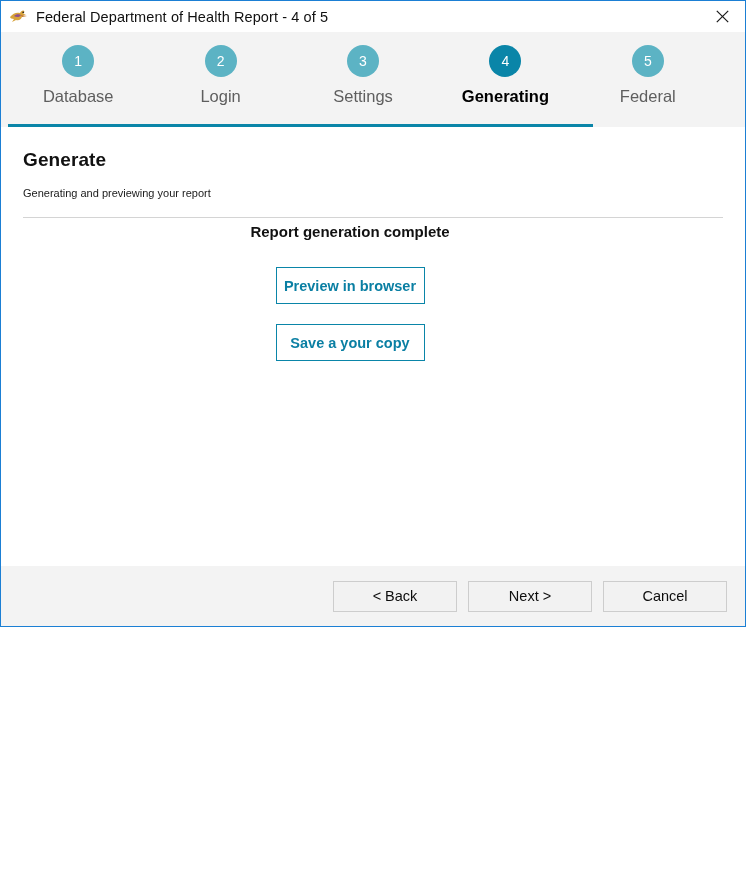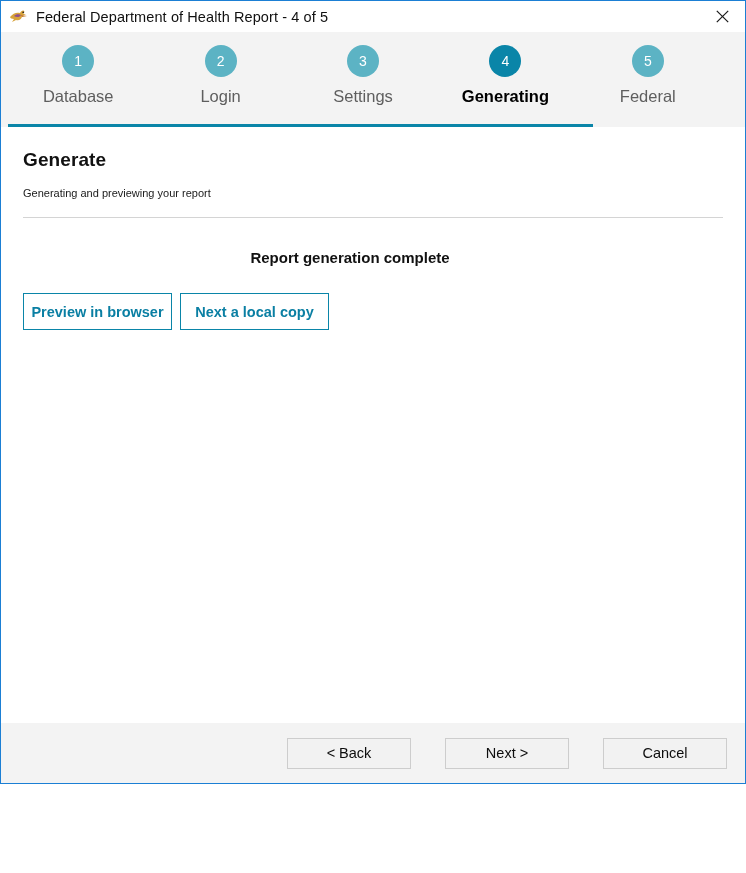--- a/index.html
+++ b/index.html
@@ -10,21 +10,21 @@
   body {
     width: 746px;
     height: 873px;
     font-family: "Liberation Sans", sans-serif;
     overflow: hidden;
   }
 
   .window {
     position: relative;
     width: 746px;
-    height: 784px;
+    height: 627px;
     box-sizing: border-box;
     border: 1px solid #1b7fd4;
     background: #ef4444;
     display: flex;
     flex-direction: column;
   }
 
   
   .titlebar {
     height: 31px;
@@ -145,31 +145,31 @@
     height: 1px;
     background: #d4d4d4;
     margin-top: 18px;
   }
 
   .status-text {
     text-align: center;
     font-size: 15px;
     font-weight: bold;
     color: #111111;
-    margin-top: 31px;
+    margin-top: 5px;
     padding-right: 46px;
   }
 
   .action-buttons {
     margin-top: 27px;
     padding-right: 46px;
     display: flex;
-    flex-direction: row;
-    align-items: center;
-    gap: 8px;
+    flex-direction: column;
+    align-items: center;
+    gap: 20px;
   }
   .action-btn {
     width: 149px;
     height: 37px;
     box-sizing: border-box;
     border: 1px solid #0a85a8;
     background: #ffffff;
     color: #0a7fa3;
     font-size: 14.5px;
     font-weight: bold;
@@ -200,21 +200,20 @@
     border: 1px solid #cdcdcd;
     background: #f2f2f2;
     color: #0d0d0d;
     font-size: 14.5px;
     font-family: "Liberation Sans", sans-serif;
     display: flex;
     align-items: center;
     justify-content: center;
     cursor: pointer;
     padding: 0;
-    margin-left: 23px;
   }
 </style>
 </head>
 <body>
 
 <div class="window">
 
   <div class="titlebar">
     <span class="app-icon">
       <svg width="22" height="18" viewBox="0 0 22 18">
@@ -267,21 +266,21 @@
 
   <div class="content">
     <div class="page-title">Generate</div>
     <div class="page-subtitle">Generating and previewing your report</div>
     <div class="divider"></div>
 
     <div class="status-text">Report generation complete</div>
 
     <div class="action-buttons">
       <button class="action-btn">Preview in browser</button>
-      <button class="action-btn">Next a local copy</button>
+      <button class="action-btn">Save a your copy</button>
     </div>
   </div>
 
   <div class="footer">
     <button class="nav-btn">&lt; Back</button>
     <button class="nav-btn">Next &gt;</button>
     <button class="nav-btn">Cancel</button>
   </div>
 
 </div>

